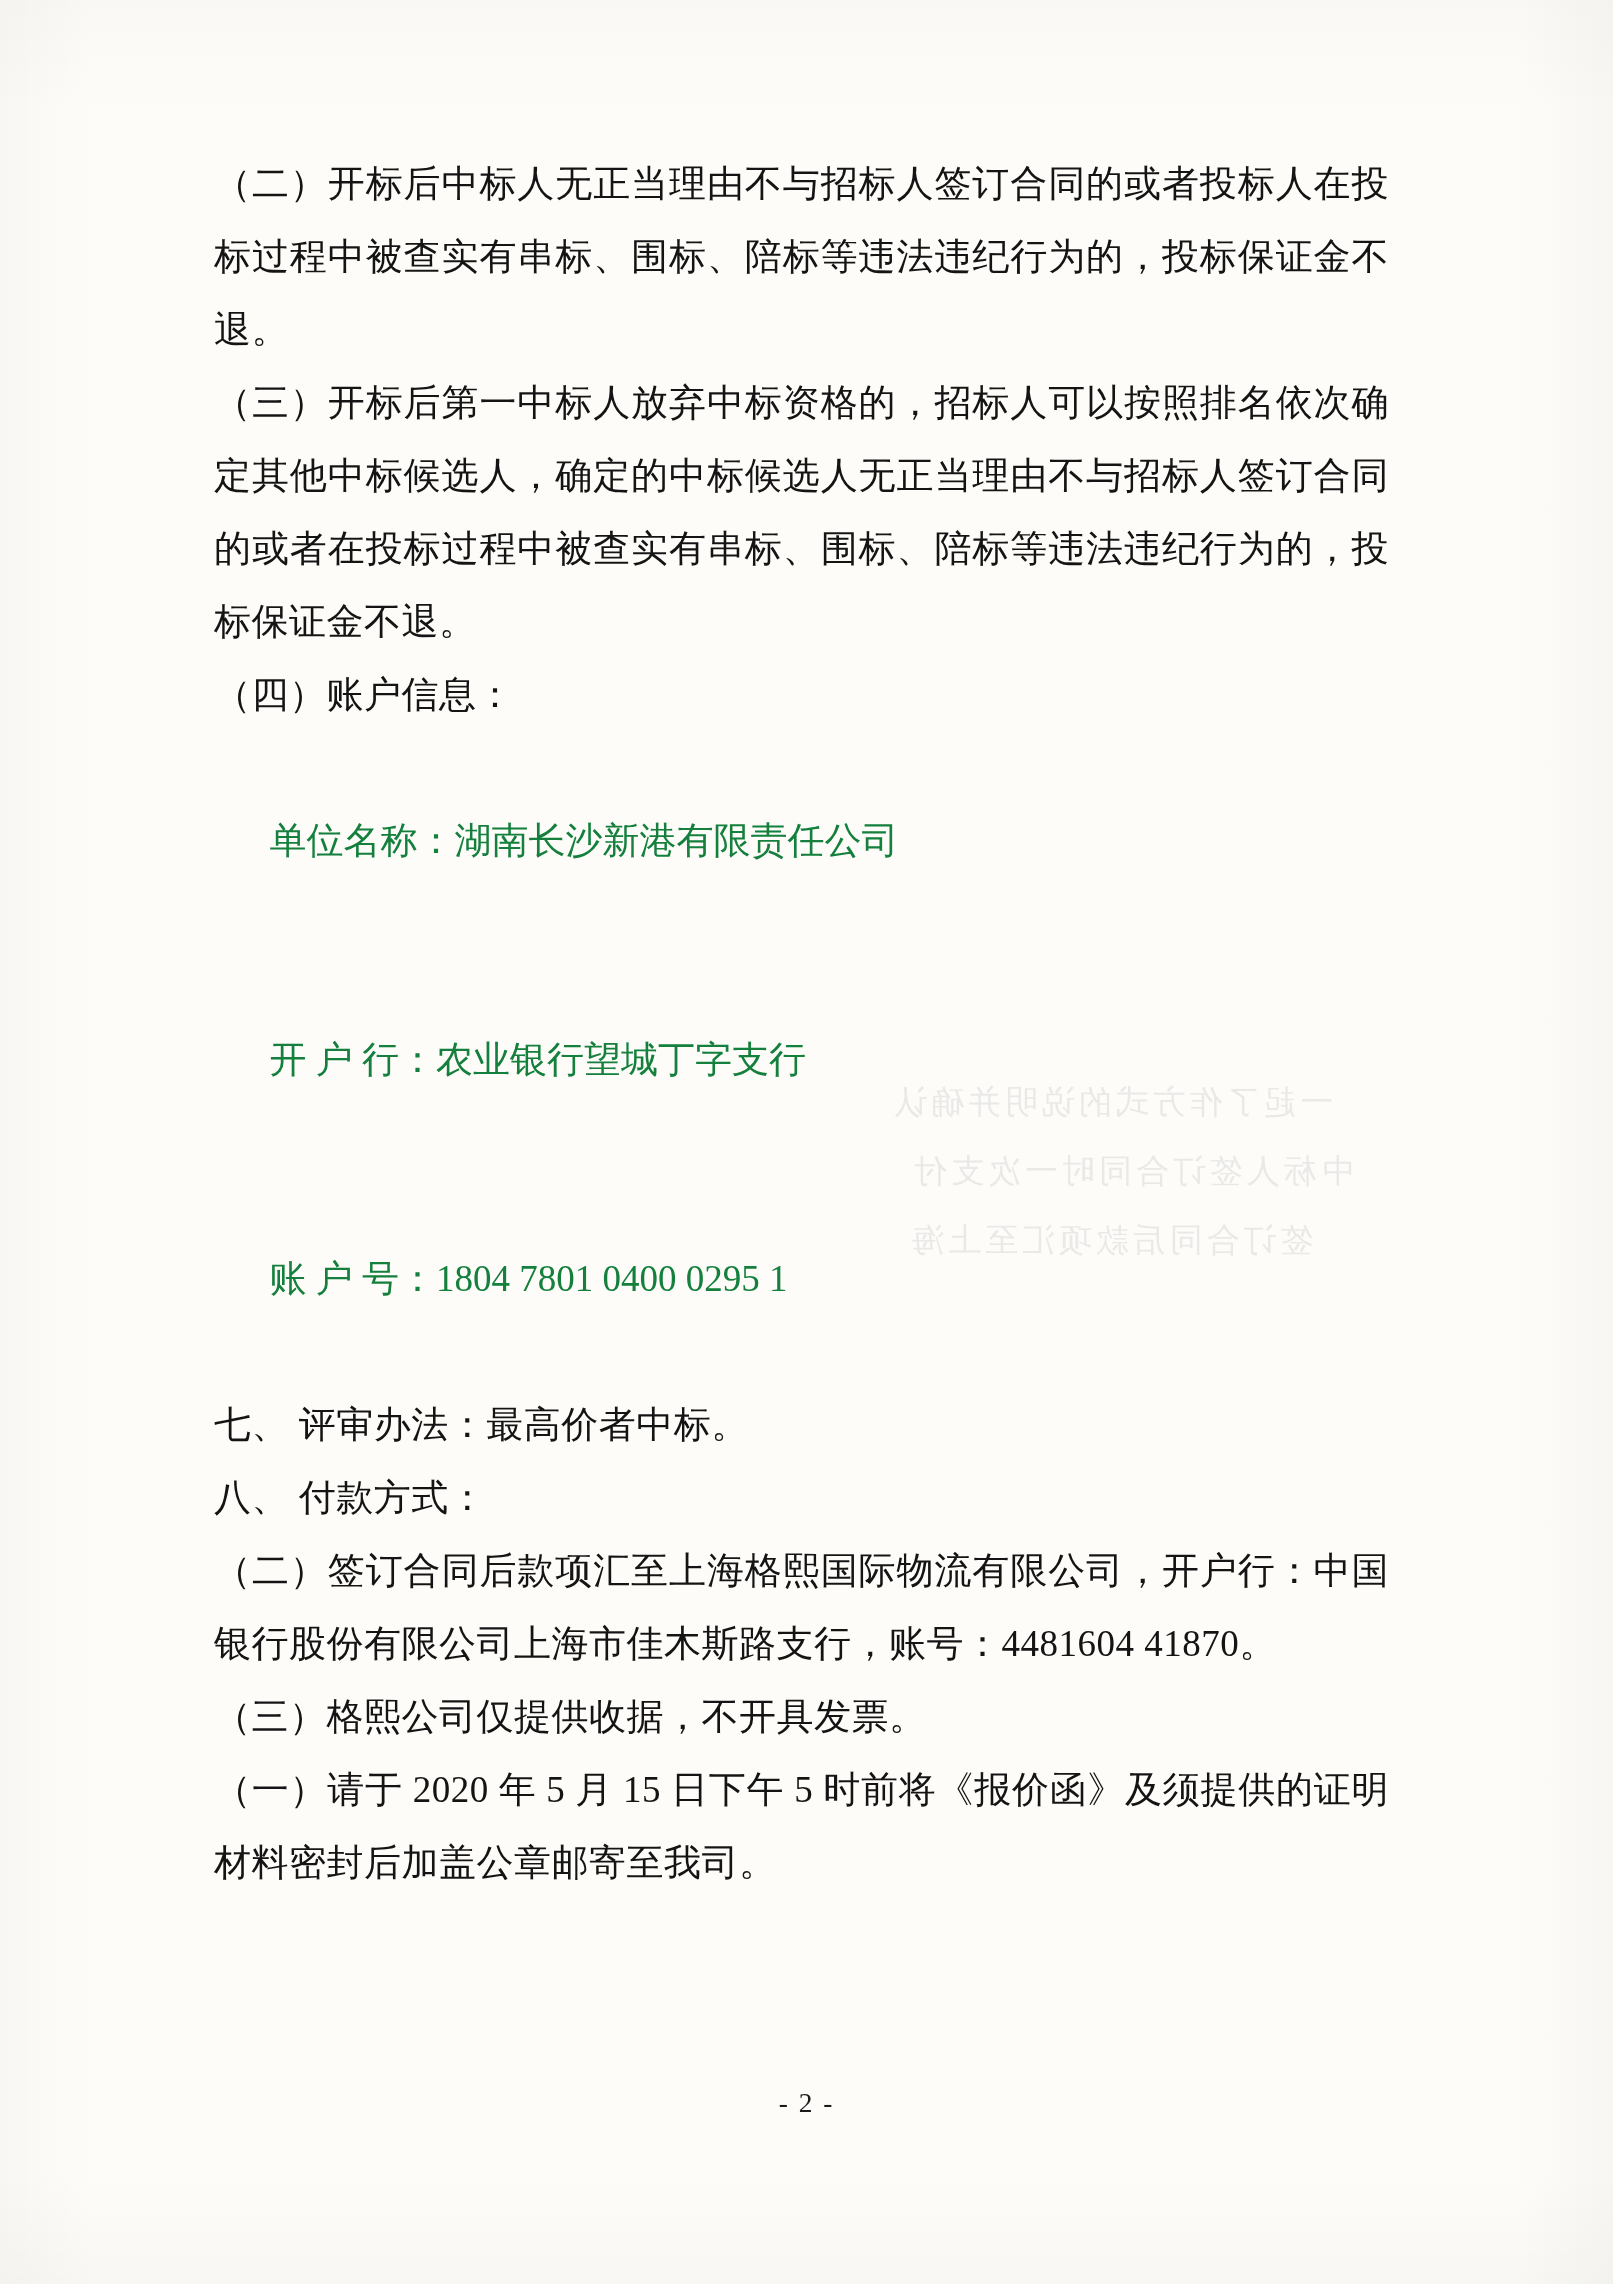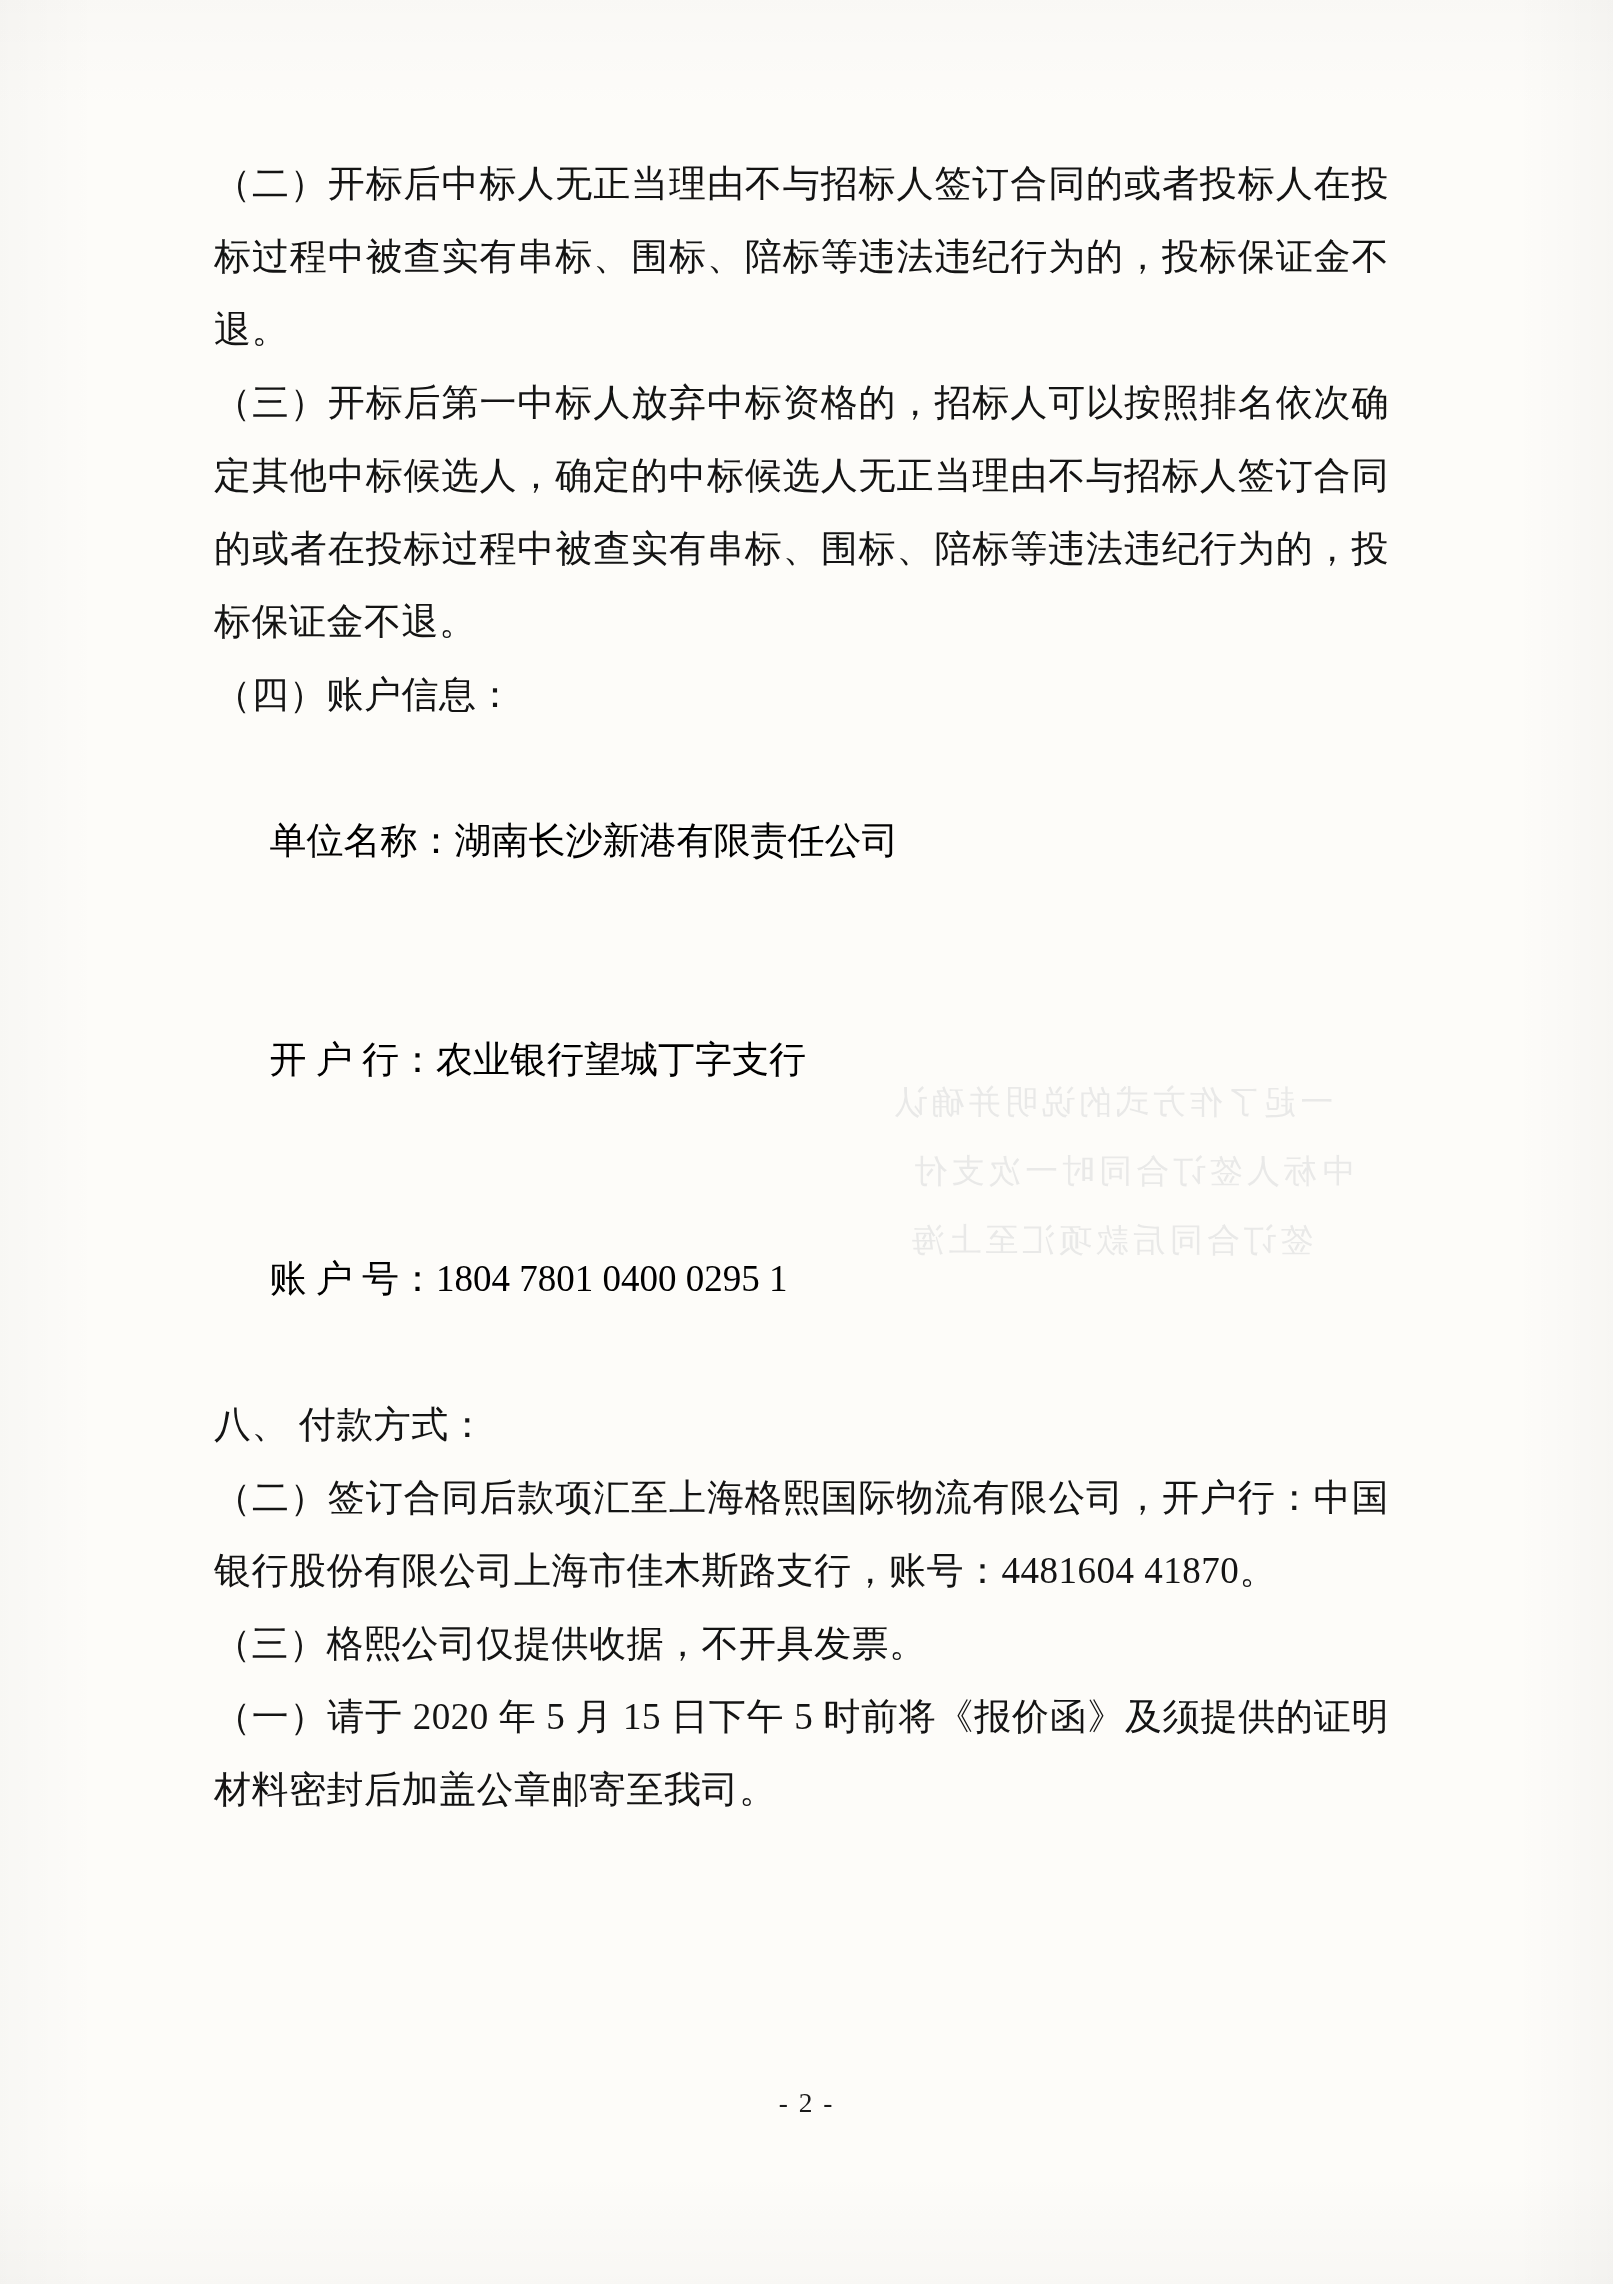--- a/index.html
+++ b/index.html
@@ -43,21 +43,21 @@
     text-justify: inter-ideograph;
     letter-spacing: 0.5px;
     font-family: "Liberation Serif", "DejaVu Serif", serif;
   }
   .blk {
     margin-bottom: 0px;
   }
   .acct-line {
     font-size: 37px;
     line-height: 73px;
-    color: #000000;
+    color: #15803d;
     white-space: pre;
   }
   .pagenum {
     position: absolute;
     left: 0;
     right: 0;
     top: 2088px;
     text-align: center;
     font-size: 27.4px;
     color: #1a1a1a;
@@ -103,20 +103,21 @@
     </div>
 
     <div class="acct-line">
       <span>开 户 行：</span><span>农业银行望城丁字支行</span>
     </div>
 
     <div class="acct-line">
       <span>账 户 号：</span><span>1804 7801 0400 0295 1</span>
     </div>
 
+    <p class="para blk">七、 评审办法：最高价者中标。</p>
 
     <p class="para blk">八、 付款方式：</p>
 
 
     <p class="para blk">（二）签订合同后款项汇至上海格熙国际物流有限公司，开户行：中国银行股份有限公司上海市佳木斯路支行，账号：4481604 41870。</p>
 
     <p class="para blk">（三）格熙公司仅提供收据，不开具发票。</p>
 
 
     <p class="para blk">（一）请于 2020 年 5 月 15 日下午 5 时前将《报价函》及须提供的证明材料密封后加盖公章邮寄至我司。</p>

